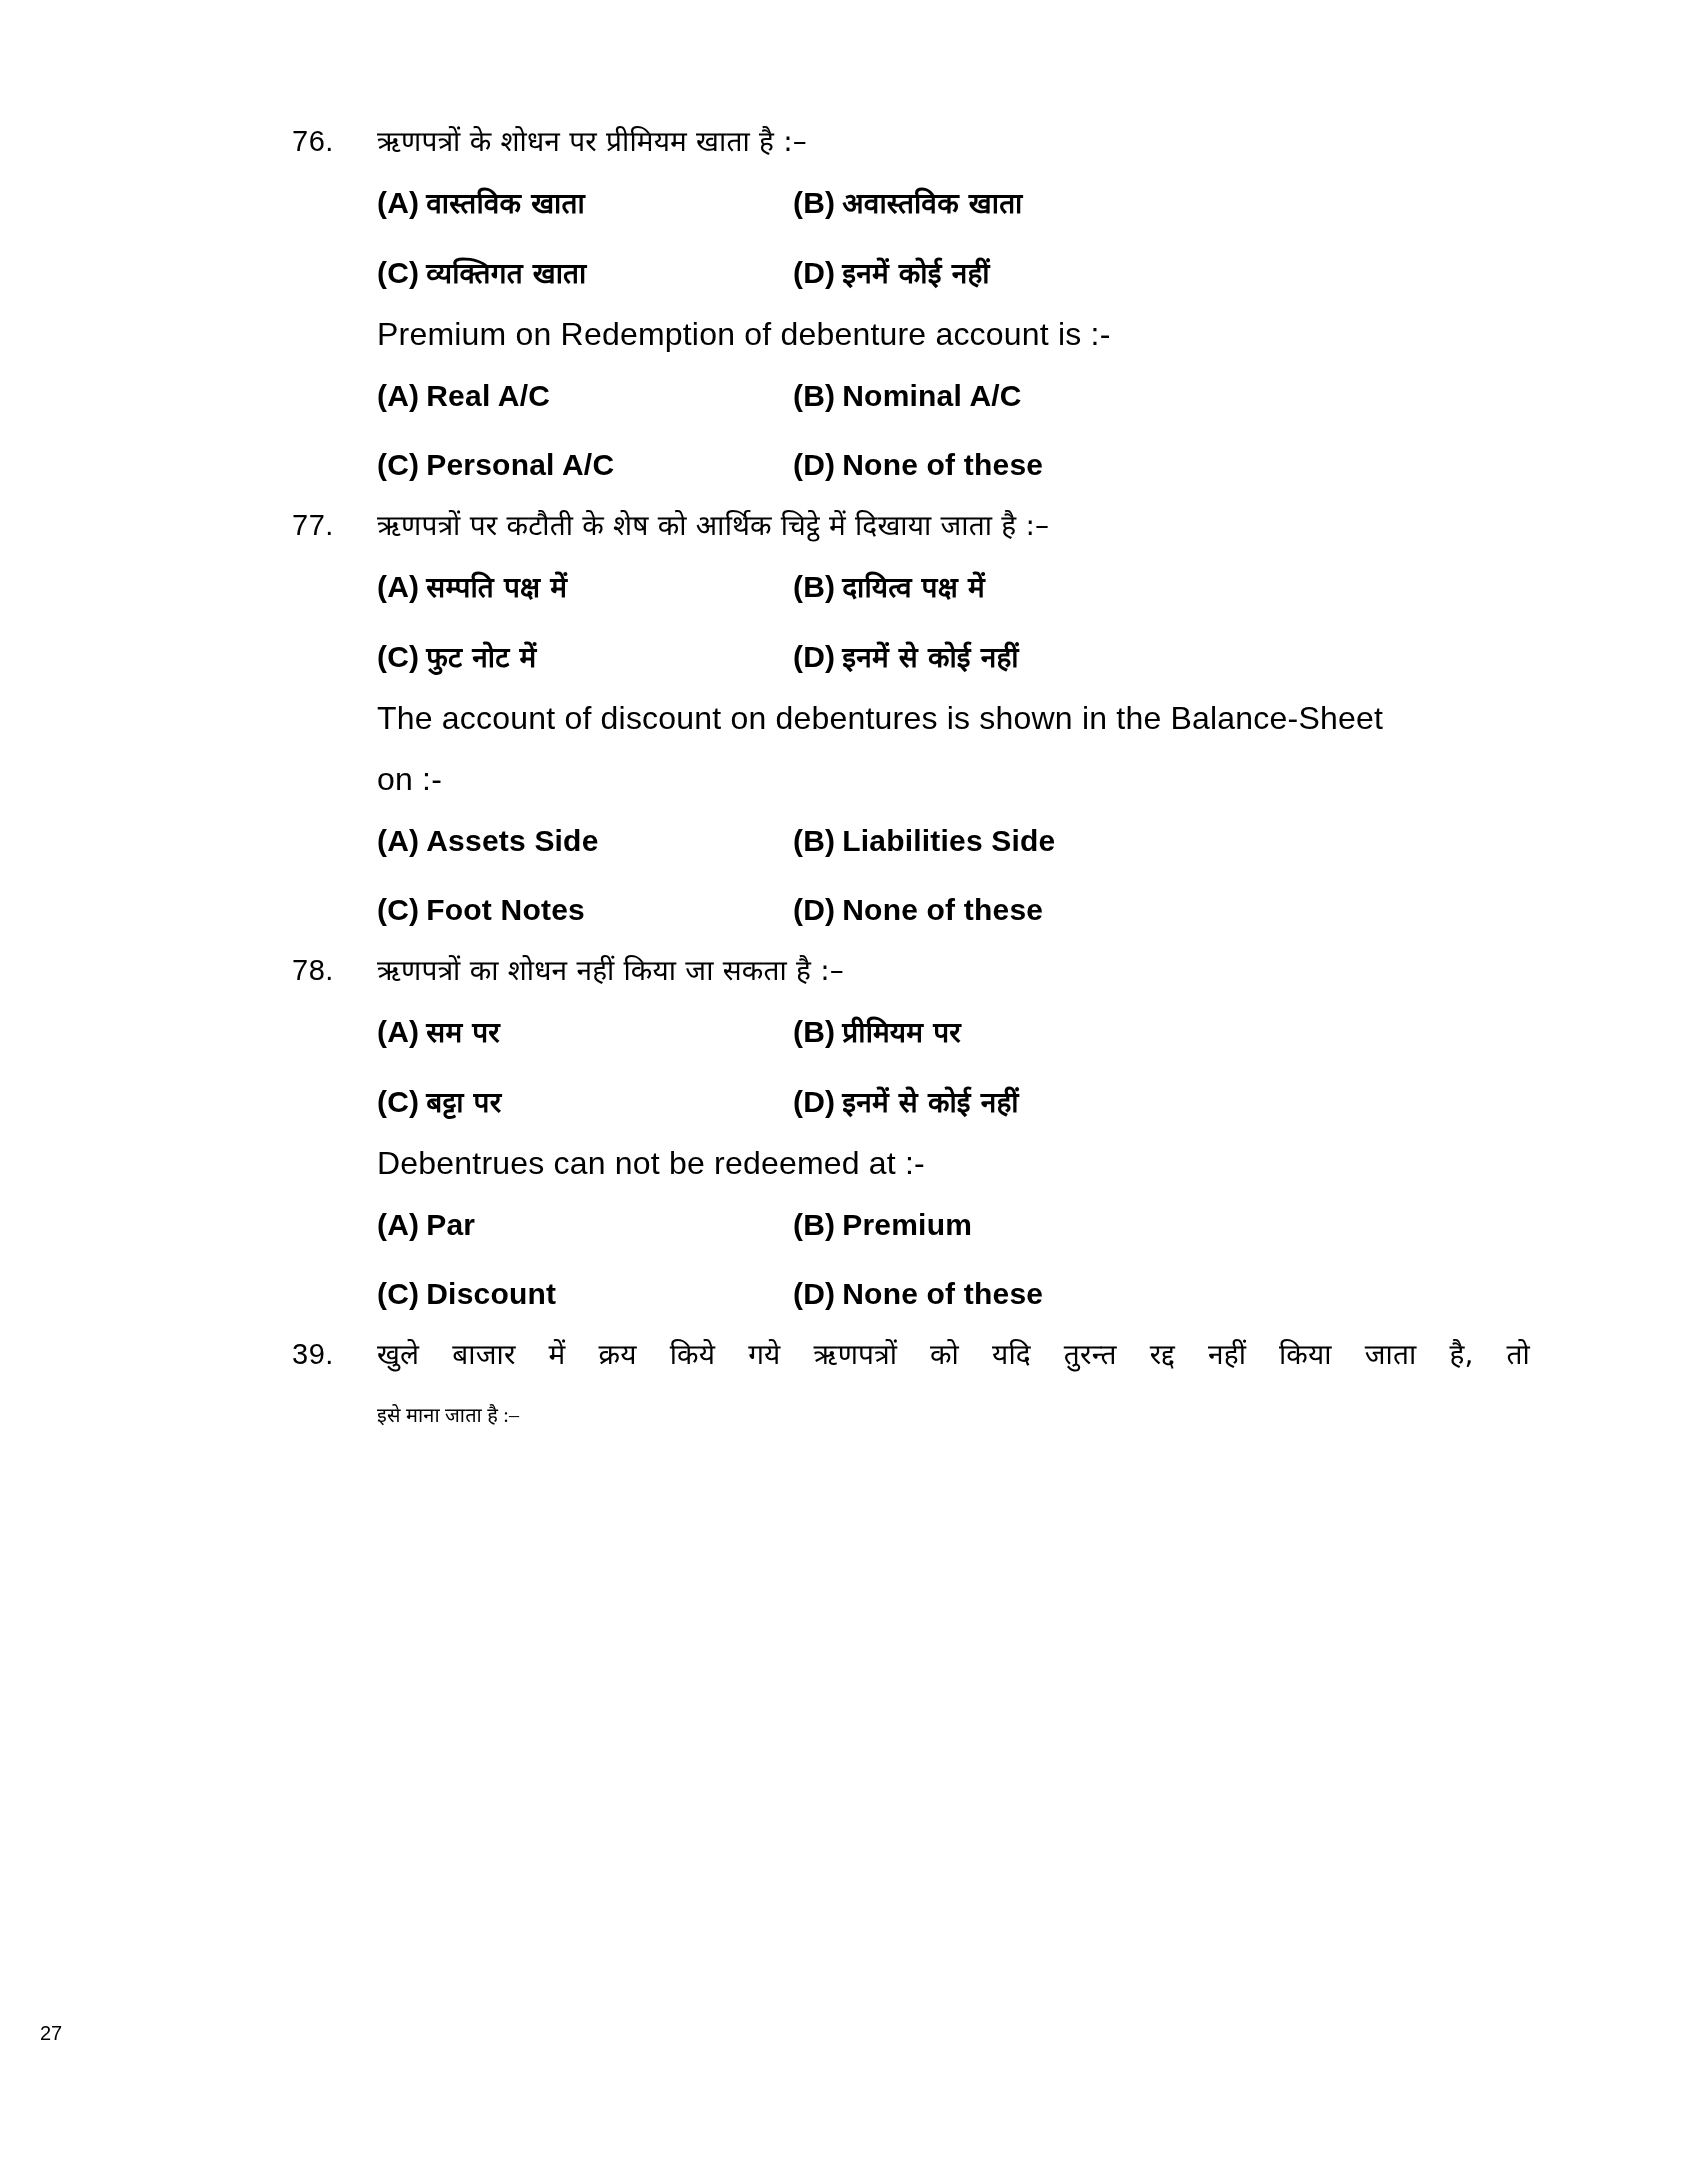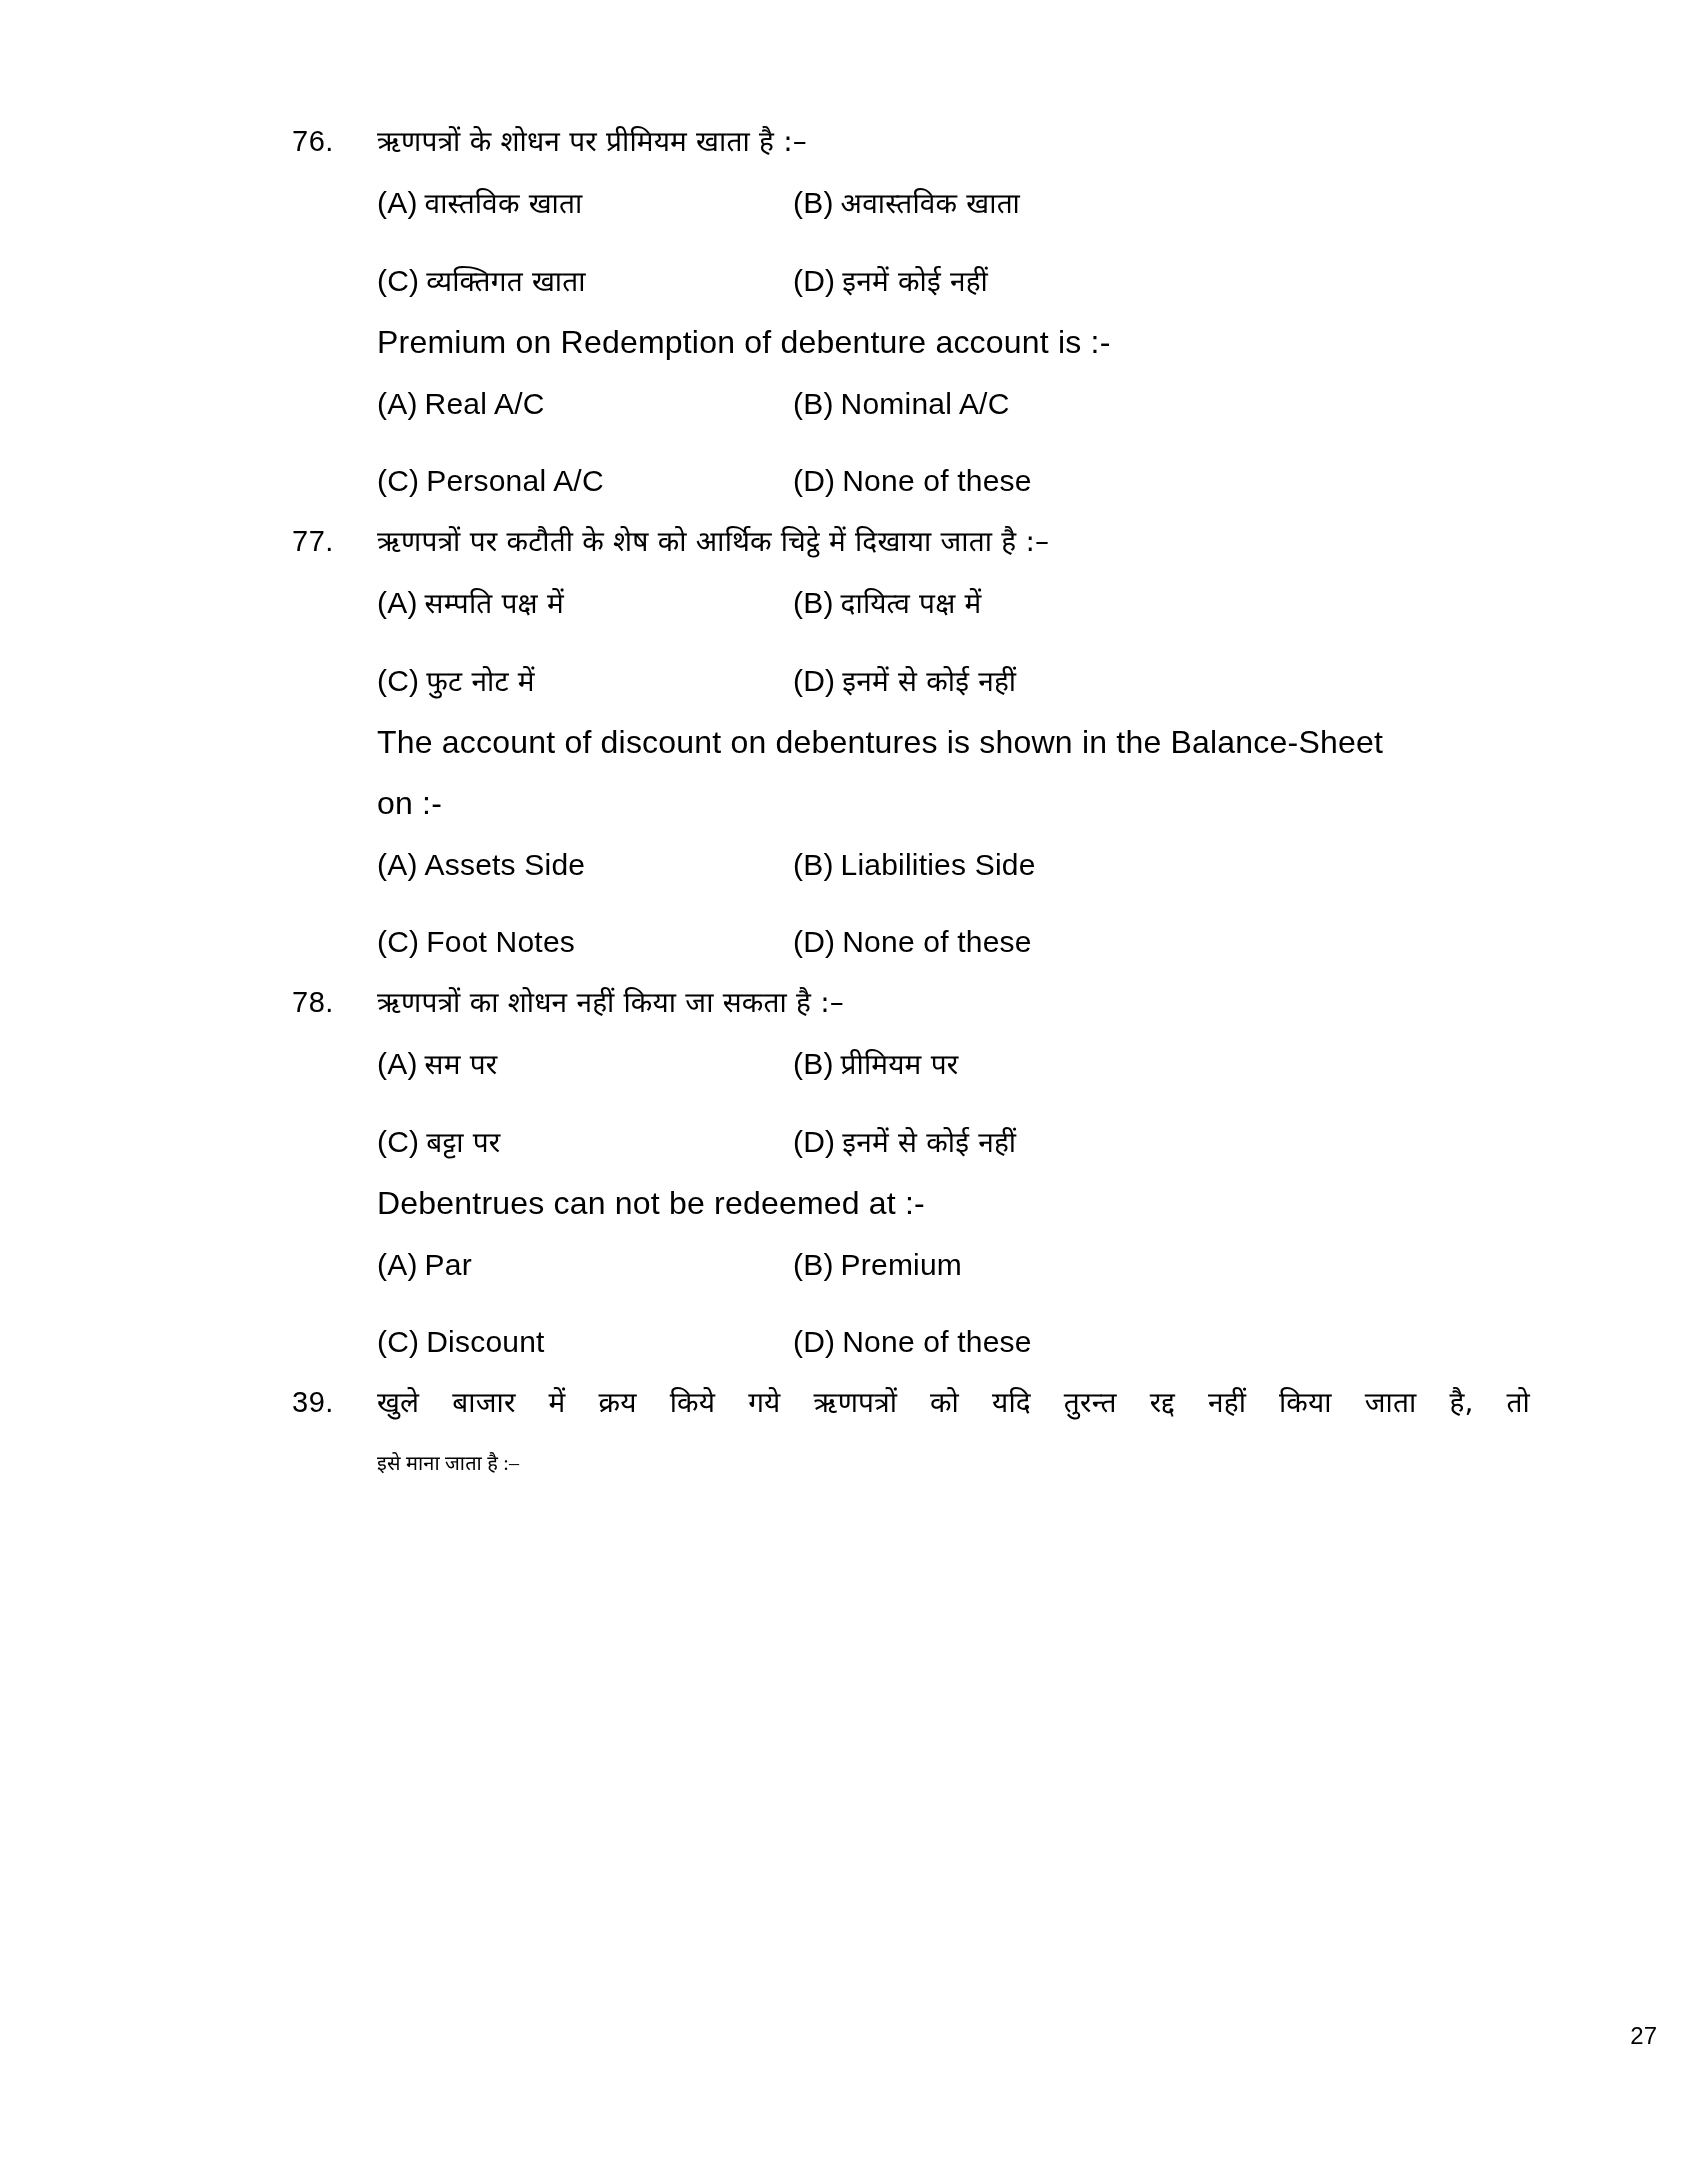--- a/index.html
+++ b/index.html
@@ -81,21 +81,22 @@
   .q-sub.hi {
     font-family: Liberation Serif, serif;
     font-size: 20px;
   }
 
   
   .opts {
     margin-left: 85px;
     display: grid;
     grid-template-columns: 416px 1fr;
-    row-gap: 16px;
+    row-gap: 8px;
+    font-weight: bold;
   }
 
   .opt {
     font-size: 30px;
     line-height: 61px;
     letter-spacing: 0.2px;
     white-space: nowrap;
   }
 
   .opt .lbl {
@@ -114,22 +115,22 @@
     font-family: "Liberation Sans", sans-serif;
     font-size: 30px;
     text-align: center;
   }
 
   .page-number {
     position: absolute;
     left: 0;
     top: 2022px;
     width: 1617px;
-    text-align: right;
-    font-size: 24px;
+    text-align: left;
+    font-size: 20px;
     font-family: "Liberation Sans", sans-serif;
   }
 </style>
 </head>
 <body>
 
 <div class="page">
   <div class="content">
 
     <div class="question">

